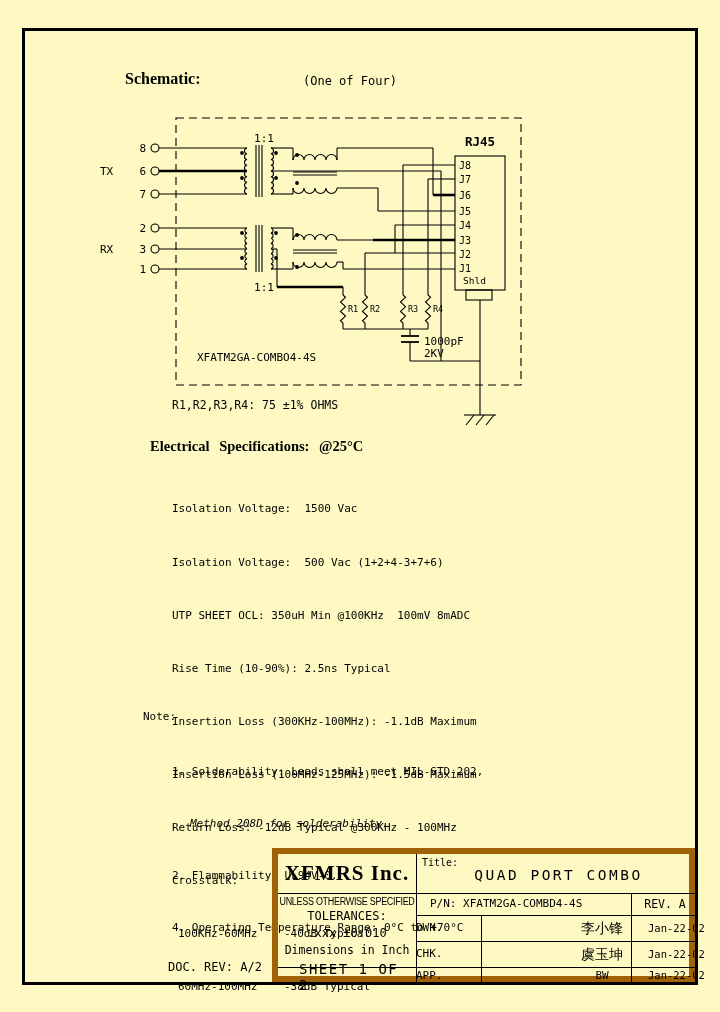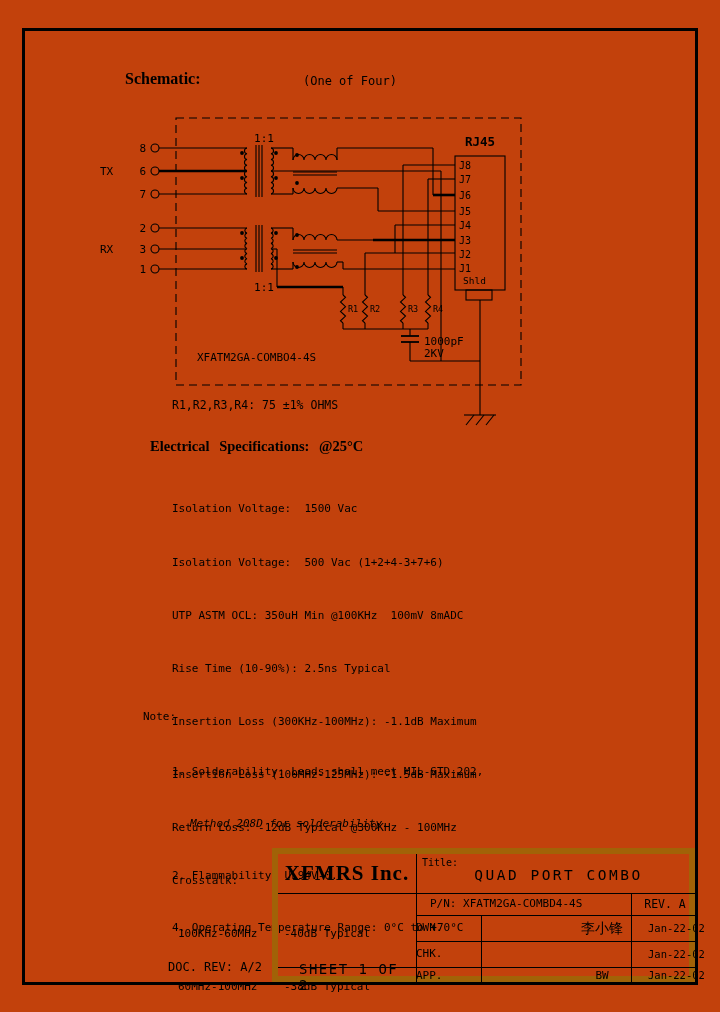--- a/index.html
+++ b/index.html
@@ -1,16 +1,16 @@
 <!DOCTYPE html>
 <html><head>
 <meta charset="utf-8">
 <style>
   html,body{margin:0;padding:0;background:#fff;}
-  .page{position:relative;width:720px;height:1012px;background:#c2410c;
+  .page{position:relative;width:720px;height:1012px;background:#fef9c3;
         font-family:"DejaVu Sans Mono",monospace;color:#000;overflow:hidden;}
   .abs{position:absolute;}
   .page-border{left:22px;top:28px;width:676px;height:957px;border:3px solid #000;box-sizing:border-box;}
   
   .sch-heading{left:125px;top:70px;font-family:"Liberation Serif",serif;font-weight:bold;font-size:16px;}
   .sch-note{left:303px;top:74px;font-size:12px;}
   
   .schematic-svg{left:90px;top:110px;}
   
   .res-note{left:172px;top:398px;font-size:11.5px;white-space:pre;}
@@ -218,21 +218,21 @@
 
     <text x="197" y="361" font-size="11" stroke="none" fill="#000">XFATM2GA-COMBO4-4S</text>
   </svg>
 
   <div class="abs res-note">R1,R2,R3,R4: 75 ±1% OHMS</div>
 
   <div class="abs spec-heading">Electrical Specifications: @25°C</div>
   <div class="abs specs">
     <div class="spec-line">Isolation Voltage:  1500 Vac</div>
     <div class="spec-line">Isolation Voltage:  500 Vac (1+2+4-3+7+6)</div>
-    <div class="spec-line">UTP ASTM OCL: 350uH Min @100KHz  100mV 8mADC</div>
+    <div class="spec-line">UTP SHEET OCL: 350uH Min @100KHz  100mV 8mADC</div>
     <div class="spec-line">Rise Time (10-90%): 2.5ns Typical</div>
     <div class="spec-line">Insertion Loss (300KHz-100MHz): -1.1dB Maximum</div>
     <div class="spec-line">Insertion Loss (100MHz-125MHz): -1.5dB Maximum</div>
     <div class="spec-line">Return Loss: -12dB Typical @300KHz - 100MHz</div>
     <div class="spec-line">Crosstalk:</div>
     <div class="spec-line indent">100KHz-60MHz    -40dB Typical</div>
     <div class="spec-line indent">60MHz-100MHz    -38dB Typical</div>
     
     
     
@@ -251,34 +251,41 @@
     <div class="line" style="left:0;top:39px;width:419px;height:1px;"></div>
     <div class="line" style="left:138px;top:61px;width:281px;height:1px;"></div>
     <div class="line" style="left:138px;top:87px;width:281px;height:1px;"></div>
     <div class="line" style="left:0;top:113px;width:419px;height:1px;"></div>
     <div class="line" style="left:138px;top:0;width:1px;height:130px;"></div>
     <div class="line" style="left:203px;top:61px;width:1px;height:69px;"></div>
     <div class="line" style="left:353px;top:39px;width:1px;height:91px;"></div>
 
     <div class="cell tb-company">XFMRS Inc.</div>
 
+    <div class="cell tb-tol">
+      <div class="t1">UNLESS OTHERWISE SPECIFIED</div>
+      <div class="t2">TOLERANCES:</div>
+      <div class="t3">.xxx ±0.010</div>
+      <div class="t4">Dimensions in Inch</div>
+    </div>
 
     <div class="cell tb-sheet">SHEET 1 OF 2</div>
 
     <div class="cell tb-title-label">Title:</div>
     <div class="cell tb-title">QUAD PORT COMBO</div>
 
     <div class="cell tb-pn">P/N: XFATM2GA-COMBD4-4S</div>
     <div class="cell tb-rev">REV. A</div>
 
     <div class="cell tb-row-label" style="top:61px;">DWN.</div>
     <div class="cell tb-row-sig" style="top:61px;">李小锋</div>
     <div class="cell tb-row-date" style="top:61px;">Jan-22-02</div>
 
     <div class="cell tb-row-label" style="top:87px;">CHK.</div>
+    <div class="cell tb-row-sig" style="top:87px;">虞玉坤</div>
     <div class="cell tb-row-date" style="top:87px;">Jan-22-02</div>
 
     <div class="cell tb-row-label" style="top:113px;height:17px;line-height:17px;">APP.</div>
     <div class="cell tb-row-sig" style="top:113px;height:17px;line-height:17px;font-size:11px;">BW</div>
     <div class="cell tb-row-date" style="top:113px;height:17px;line-height:17px;">Jan-22-02</div>
   </div>
 
   <div class="abs doc-rev">DOC. REV: A/2</div>
 
 </div>

